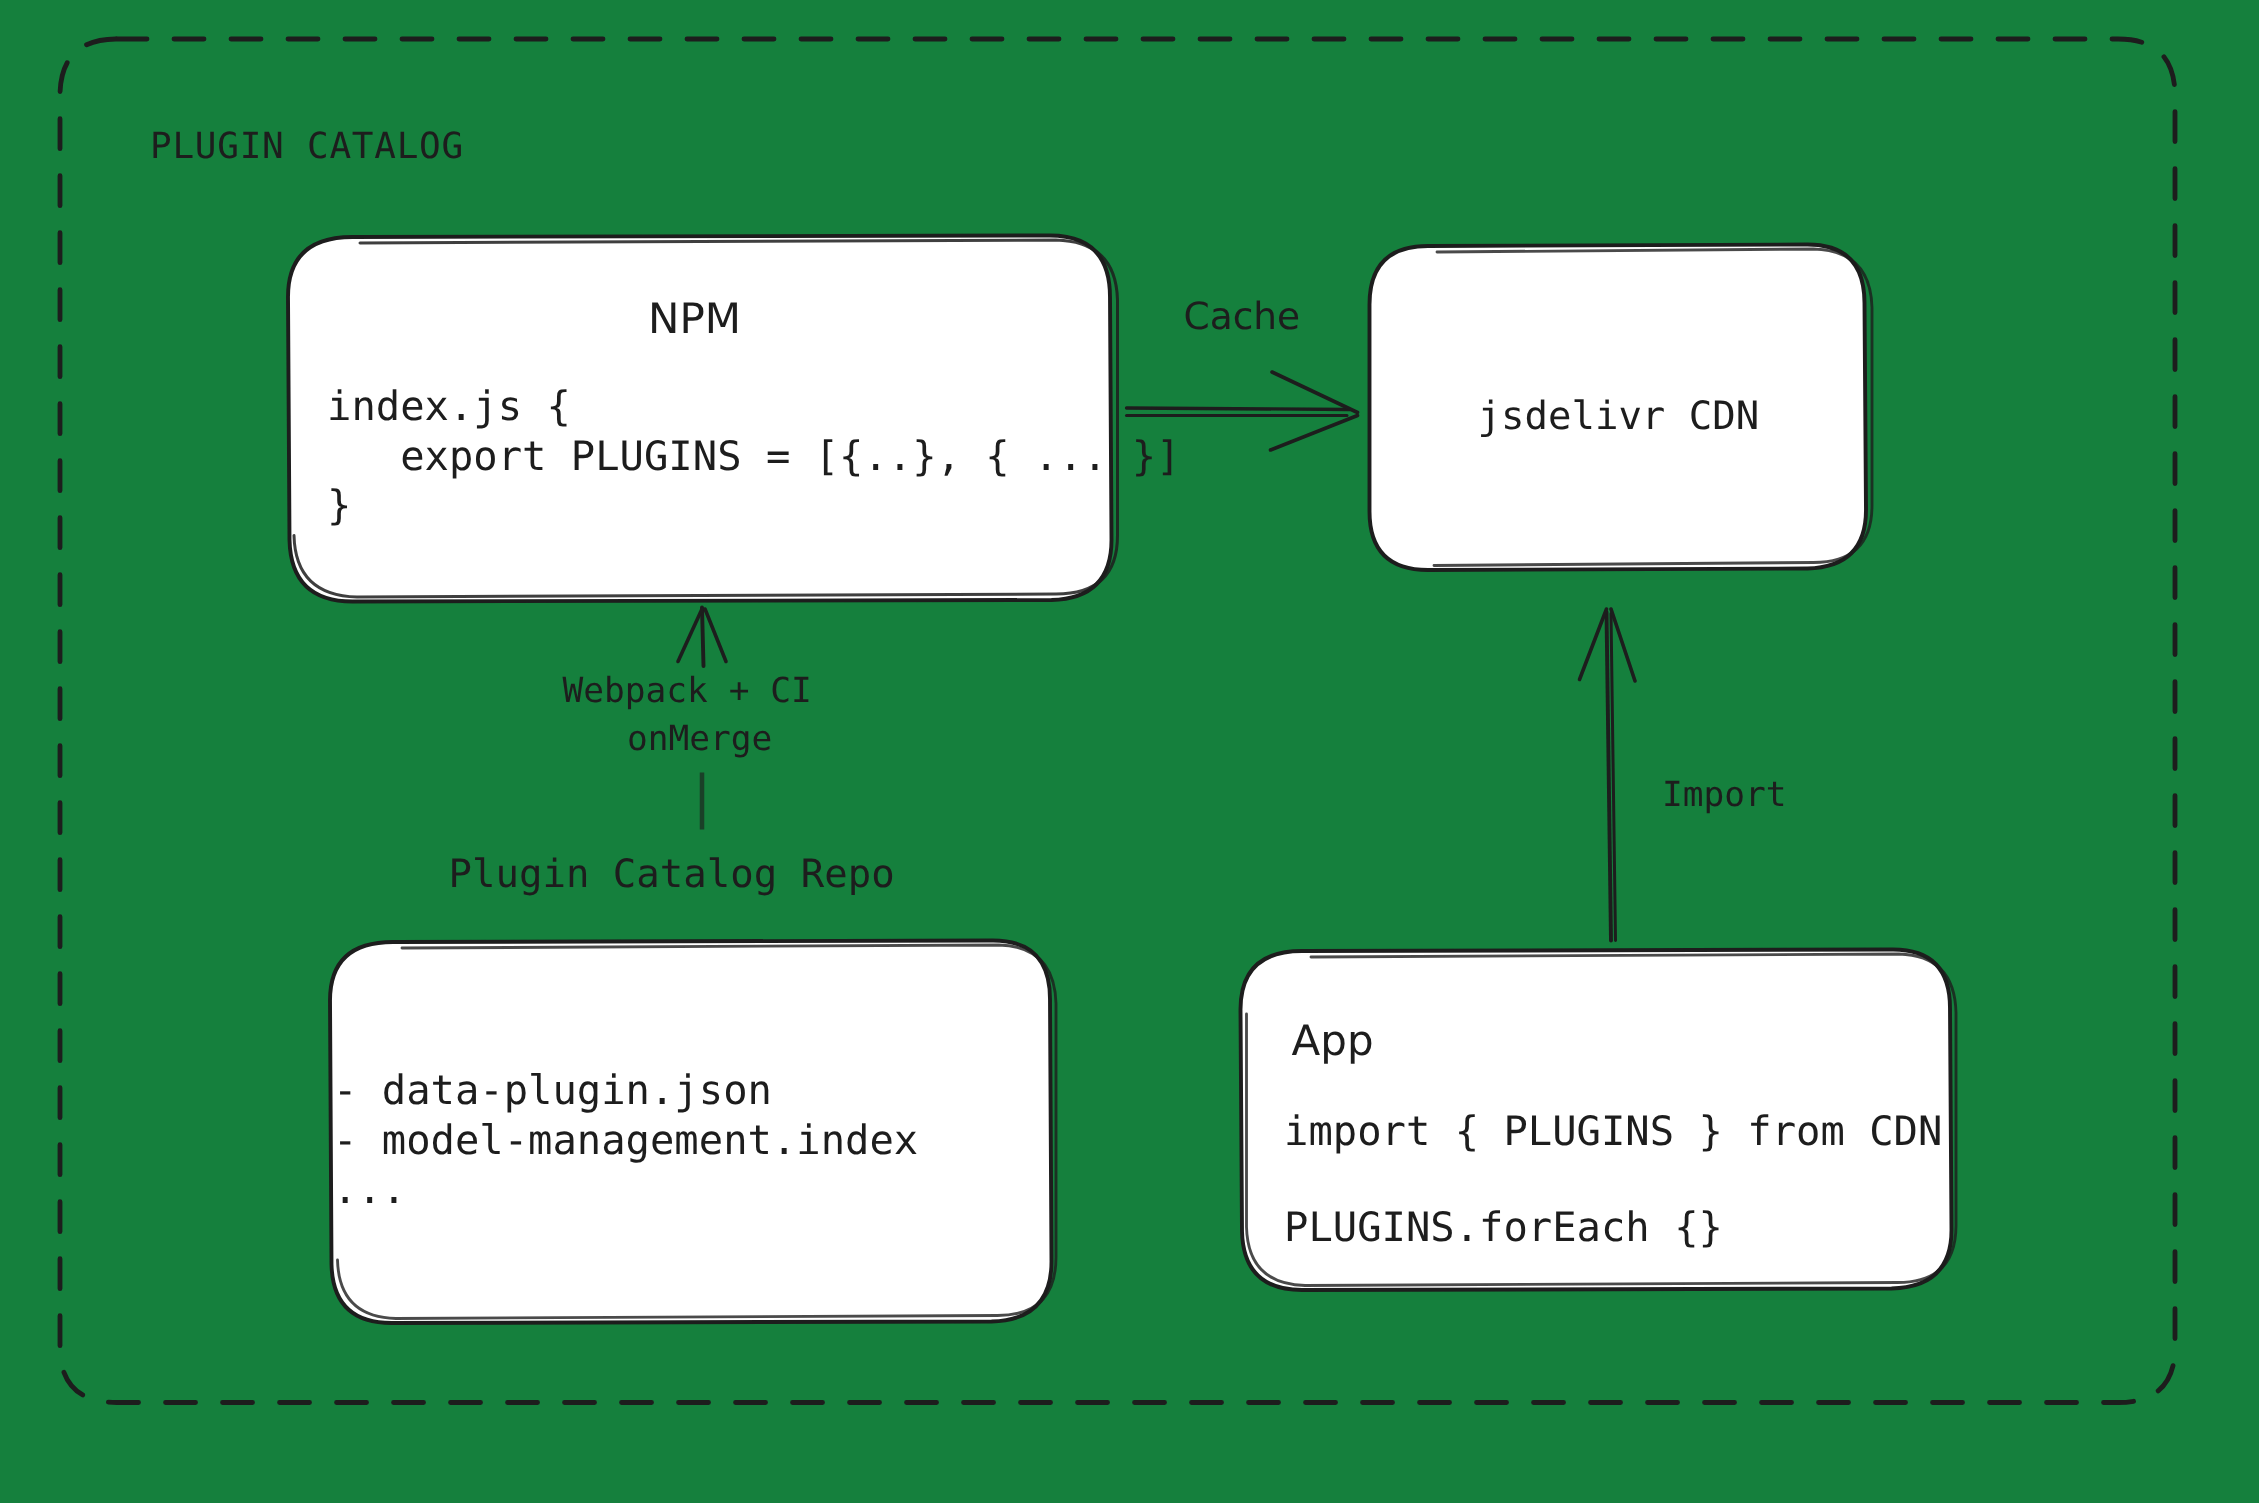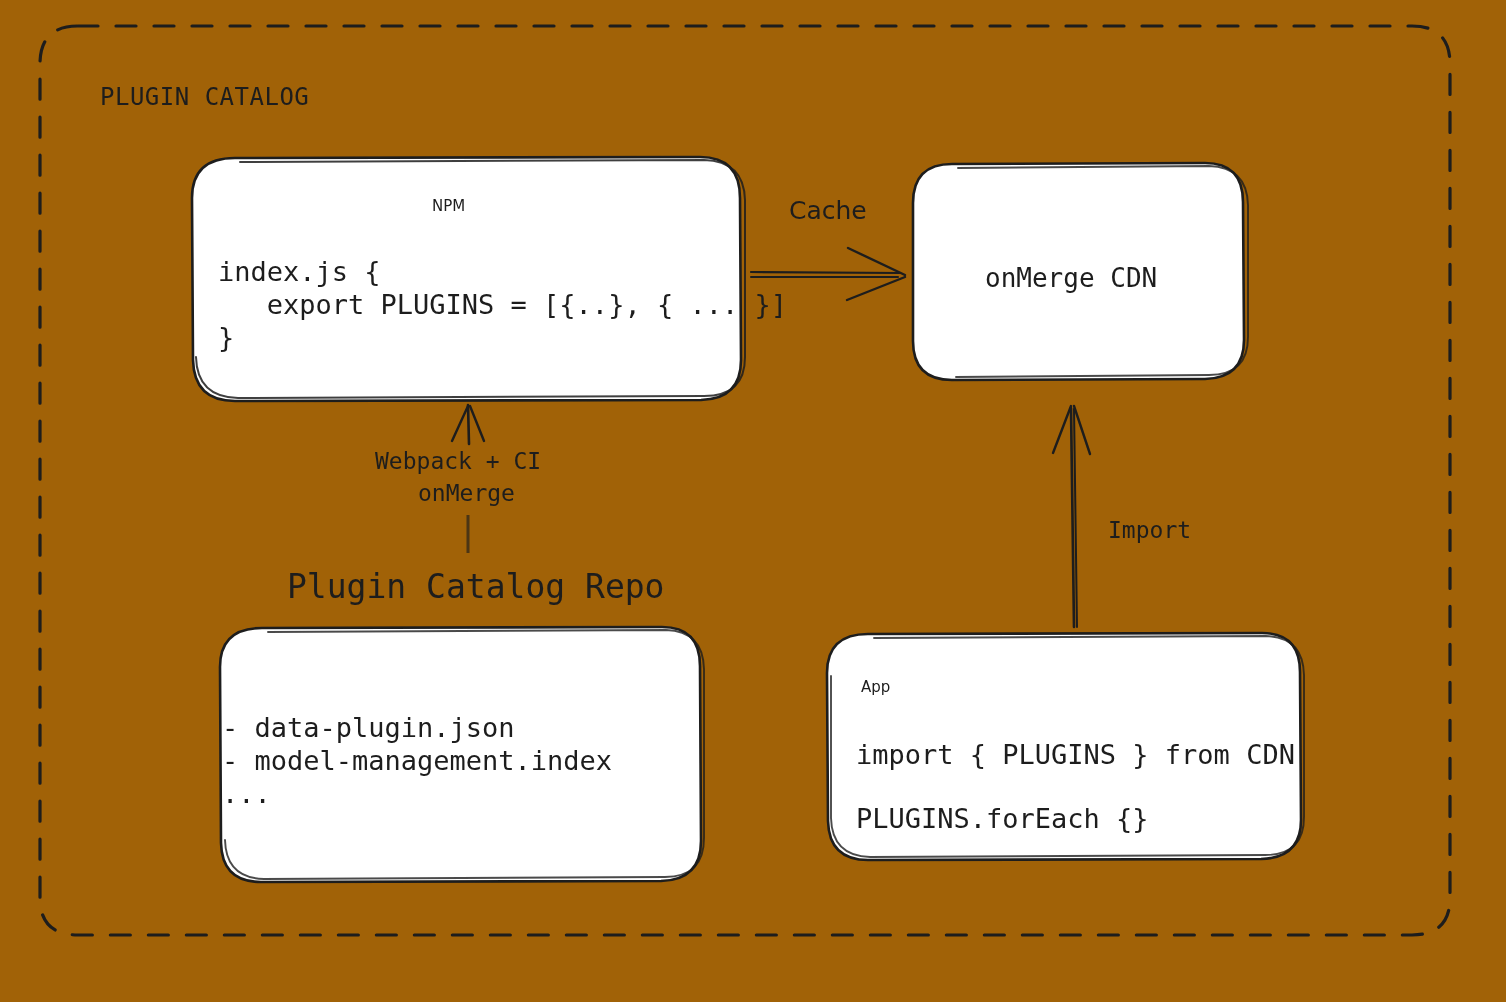--- a/index.html
+++ b/index.html
@@ -10,21 +10,21 @@
   body {
     width: 1506px;
     height: 1002px;
     font-family: "DejaVu Sans Mono", monospace;
     overflow: hidden;
   }
   #canvas {
     position: relative;
     width: 1506px;
     height: 1002px;
-    background: #a16207;
+    background: #15803d;
   }
   svg.layer {
     position: absolute;
     top: 0;
     left: 0;
     width: 1506px;
     height: 1002px;
   }
   .txt {
     position: absolute;
@@ -36,34 +36,35 @@
     font-family: "DejaVu Sans Mono", monospace;
   }
   .sans {
     font-family: "DejaVu Sans", sans-serif;
   }
   .t-title {
     font-size: 24px;
     letter-spacing: 0.5px;
   }
   .t-box-label {
-    font-size: 15px;
+    font-size: 28px;
   }
   .t-code {
     font-size: 27px;
     line-height: 38px;
   }
   .t-edge {
     font-size: 23px;
   }
   .t-edge-sans {
     font-size: 25px;
   }
   .t-outer-label {
-    font-size: 33px;
+    font-size: 26px;
+    margin-left: 12px;
   }
 </style>
 </head>
 <body>
 
 <div id="canvas">
 
   <svg class="layer" viewBox="0 0 1506 1002">
 
     <g>
@@ -114,21 +115,21 @@
   </svg>
 
   <div class="txt mono t-title" style="left:100px; top:85px;">PLUGIN CATALOG</div>
 
   <div class="txt sans t-box-label" style="left:432px; top:199px;">NPM</div>
 
   <div class="txt mono t-code" style="left:218px; top:253px;">index.js {</div>
   <div class="txt mono t-code" style="left:218px; top:286px;">   export PLUGINS = [{..}, { ... }]</div>
   <div class="txt mono t-code" style="left:218px; top:319px;">}</div>
 
-  <div class="txt mono t-box-label" style="left:985px; top:265px; font-size:26px;">onMerge CDN</div>
+  <div class="txt mono t-box-label" style="left:985px; top:265px; font-size:26px;">jsdelivr CDN</div>
 
   <div class="txt sans t-edge-sans" style="left:789px; top:198px;">Cache</div>
 
   <div class="txt mono t-edge" style="left:375px; top:450px;">Webpack + CI</div>
   <div class="txt mono t-edge" style="left:418px; top:482px;">onMerge</div>
 
   <div class="txt mono t-outer-label" style="left:287px; top:570px;">Plugin Catalog Repo</div>
 
   <div class="txt mono t-code" style="left:222px; top:709px;">- data-plugin.json</div>
   <div class="txt mono t-code" style="left:222px; top:742px;">- model-management.index</div>

